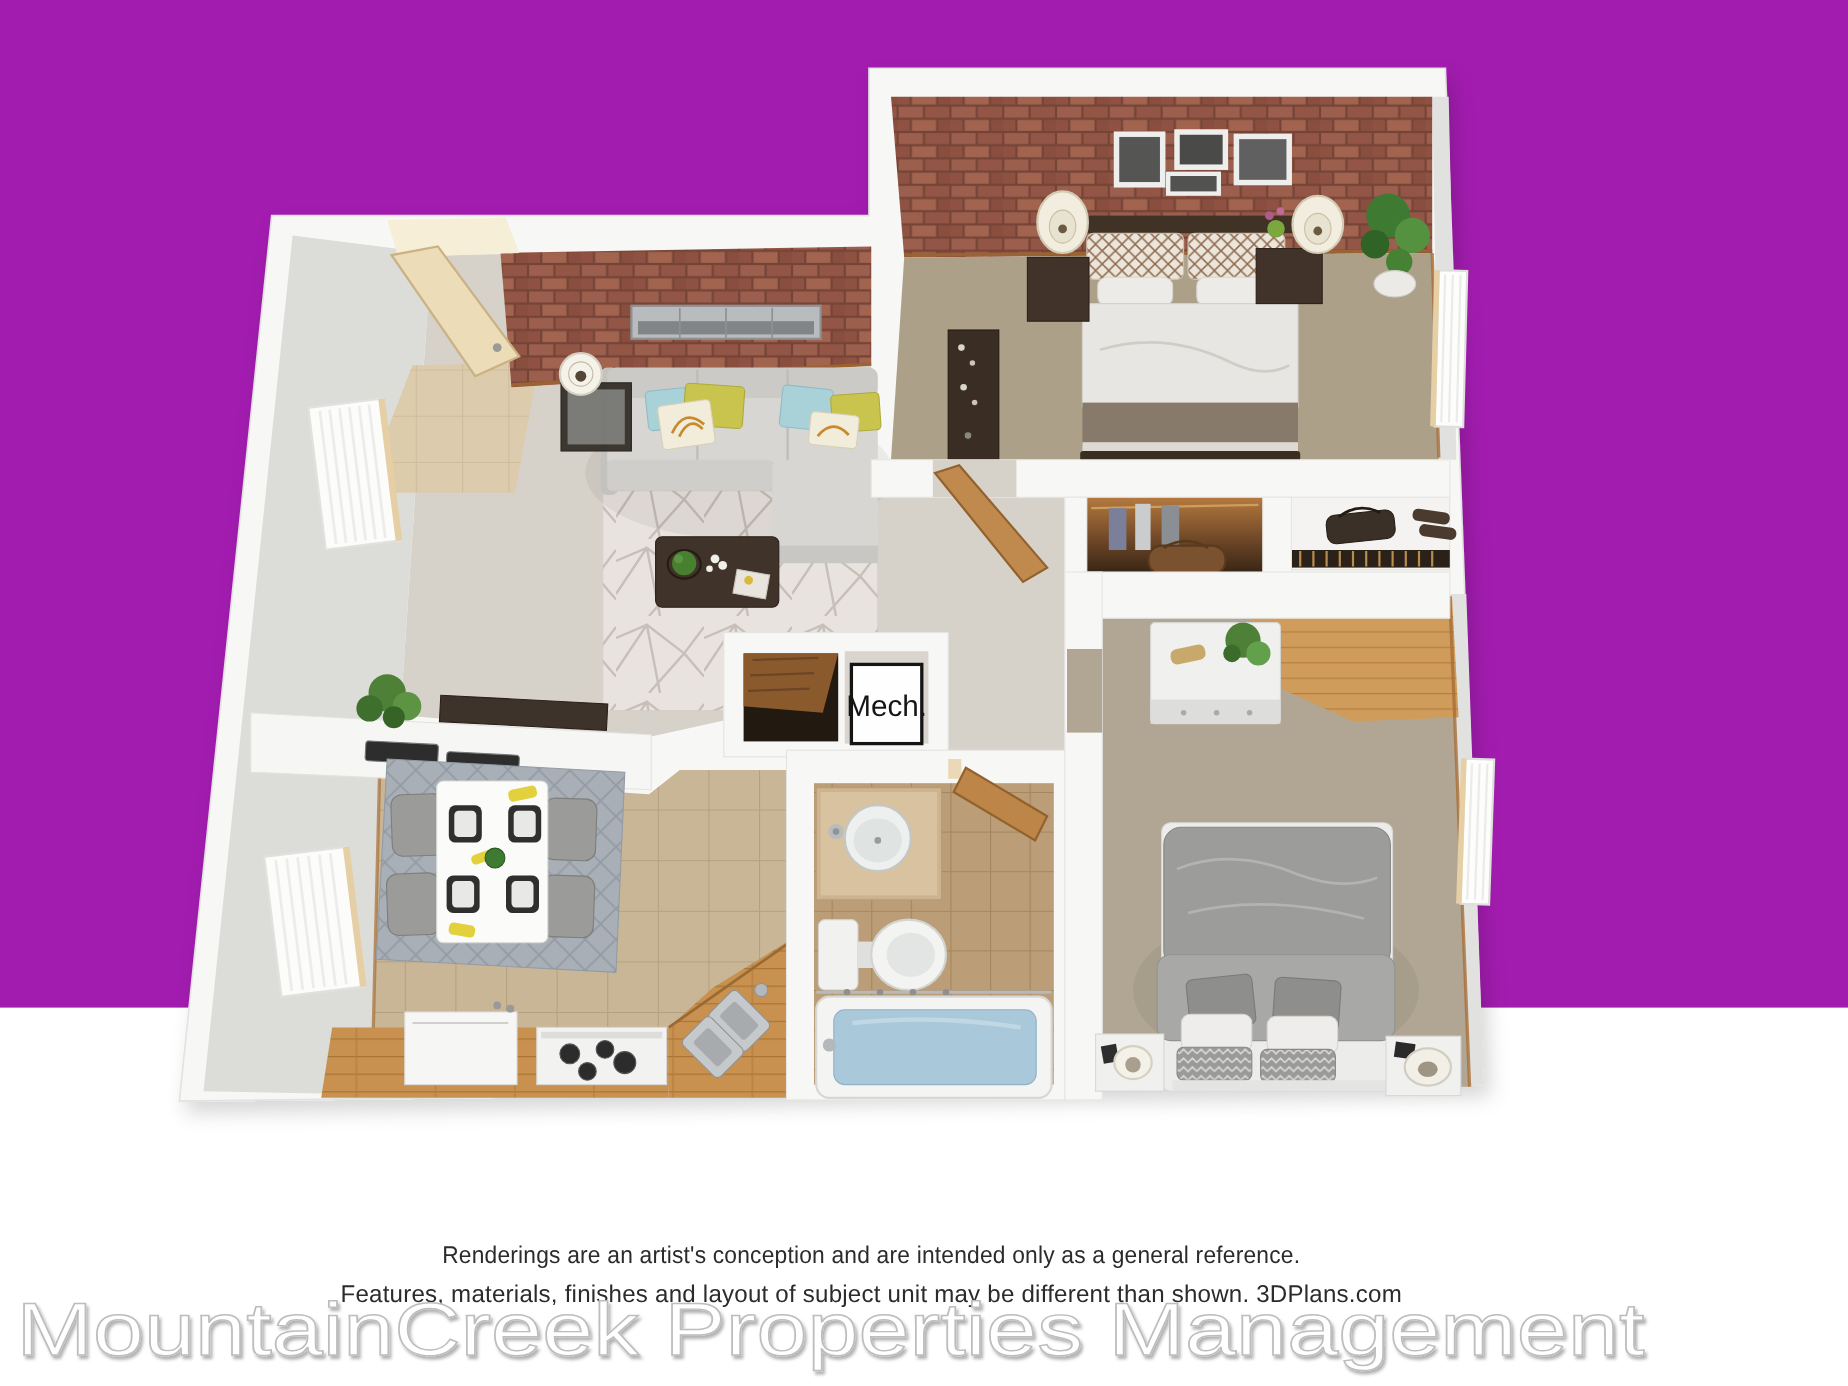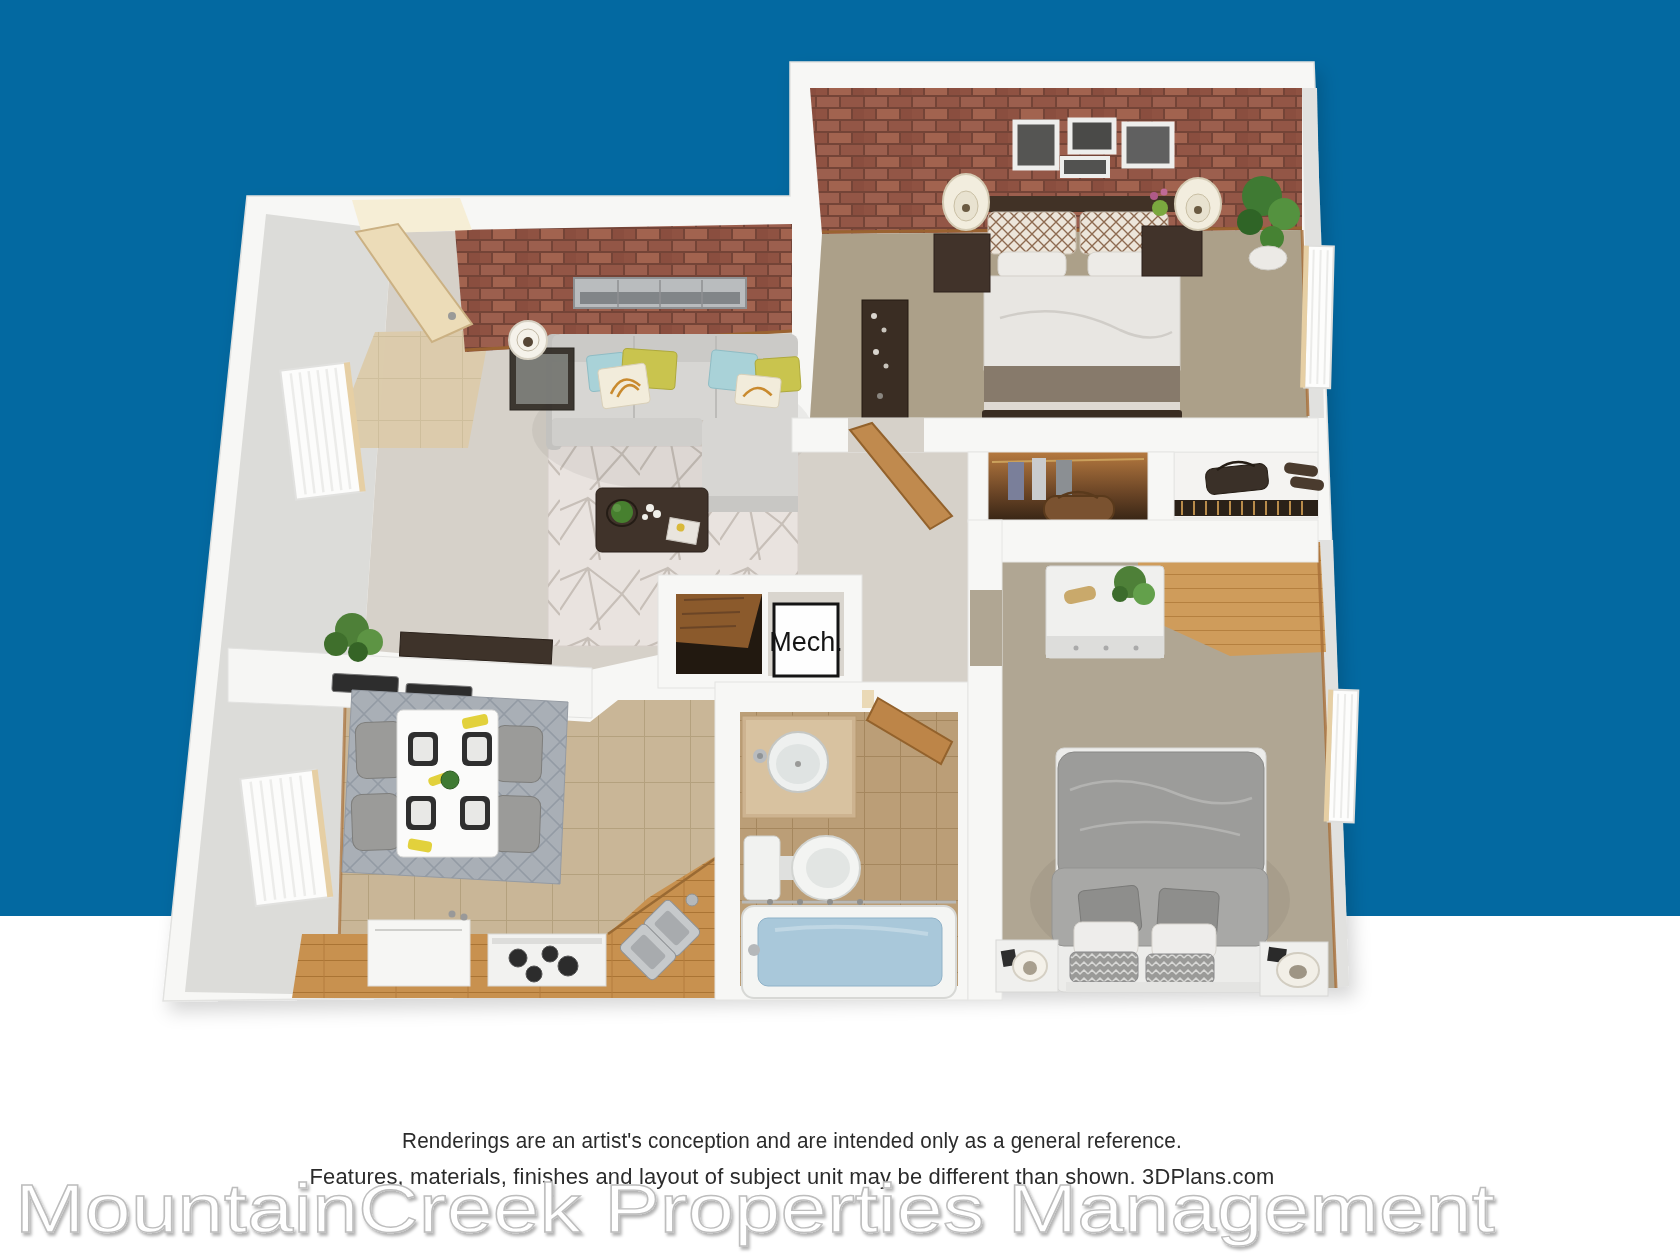--- a/index.html
+++ b/index.html
@@ -1,17 +1,17 @@
 <!DOCTYPE html>
 <html><head>
 <meta charset="utf-8">
 <style>
   html,body{margin:0;padding:0;background:#ffffff;}
   body{width:1680px;height:1260px;overflow:hidden;font-family:"Liberation Sans",sans-serif;}
-  .stage{position:relative;width:1680px;height:916px;background:#0369a1;text-decoration:underline;}
+  .stage{position:relative;width:1680px;height:916px;background:#a21caf;text-decoration:underline;}
   svg{position:absolute;left:0;top:0;}
   text{font-family:"Liberation Sans",sans-serif;}
   .disclaimer{fill:#2b2b2b;font-size:22px;letter-spacing:.2px;}
   .watermark{fill:#ffffff;stroke:#bdbdbd;stroke-width:1.3px;font-size:68px;}
   .mechtxt{fill:#151515;font-size:27px;}
 </style>
 </head>
 <body>
 
 <div class="stage">

